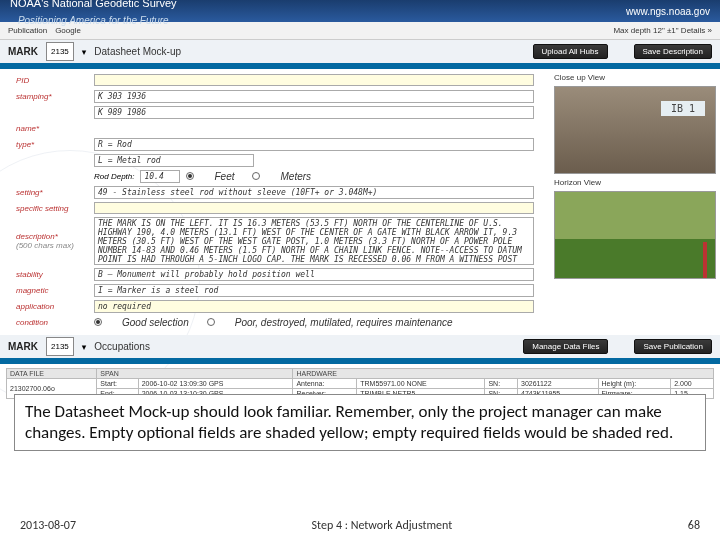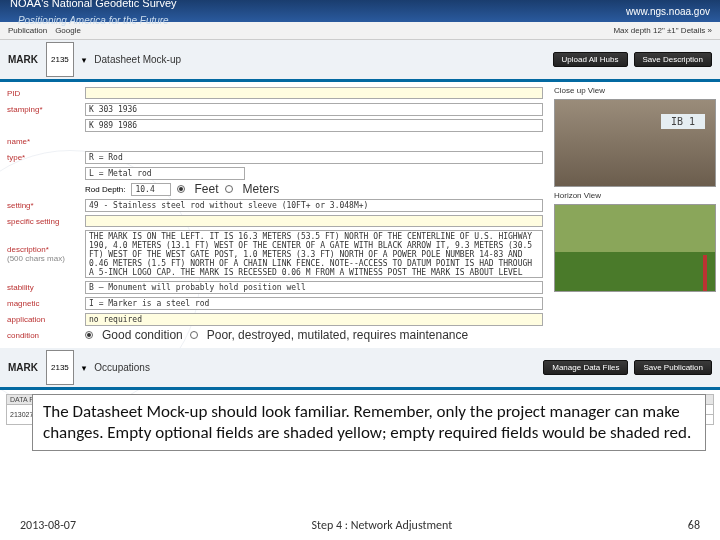--- a/index.html
+++ b/index.html
@@ -2,47 +2,47 @@
 <html><head>
 <meta charset="utf-8">
 <style>
   * { box-sizing: border-box; margin: 0; padding: 0; }
   body { width: 720px; height: 540px; font-family: Arial, sans-serif; font-size: 9px; background: #fff; position: relative; overflow: hidden; }
   .topbar { height: 22px; background: linear-gradient(#1a3d6e,#2a5a9e); display: flex; align-items: center; padding: 0 10px; color: #fff; }
   .topbar-left { display: flex; align-items: center; gap: 6px; font-size: 11px; flex-direction: column; }
   .topbar-sub { font-style: italic; font-size: 10px; color: #cde; }
   .topbar-url { margin-left: auto; font-size: 10px; color: #fff; }
   .toolbar { height: 18px; background: #f2f2f2; border-bottom: 1px solid #ccc; display: flex; align-items: center; padding: 0 8px; gap: 8px; font-size: 8px; color: #333; }
-  .section-head { display: flex; align-items: center; background: #eef2f6; border-bottom: 3px solid #0369a1; padding: 2px 8px; gap: 8px; }
+  .section-head { display: flex; align-items: center; background: #eef2f6; border-bottom: 6px solid #0369a1; padding: 2px 8px; gap: 8px; }
   .section-head .mark { font-weight: bold; color: #222; font-size: 10px; }
-  .section-head .badge { background: #fff; border: 1px solid #888; padding: 12px 4px; font-size: 8px; }
+  .section-head .badge { background: #fff; border: 1px solid #888; padding: 4px 4px; font-size: 8px; }
   .section-head .title { font-size: 10px; color: #333; }
   .section-head .btns { margin-left: auto; display: flex; gap: 6px; }
-  .btn { background: linear-gradient(#3a3a3a,#222); color: #fff; border: 1px solid #111; padding: 2px 8px; font-size: 8px; border-radius: 2px; }
+  .btn { background: linear-gradient(#3a3a3a,#222); color: #fff; border: 1px solid #111; padding: 2px 8px; font-size: 8px; border-radius: 2px; margin-left: 20px; }
   .main-row { display: flex; }
-  .form-col { flex: 1; padding: 4px 7px; }
+  .form-col { flex: 1; padding: 4px 16px; font-style: italic; }
   .side-col { width: 170px; padding: 4px; display: flex; flex-direction: column; gap: 4px; }
   .side-label { font-size: 8px; color: #333; }
   .thumb { width: 100%; height: 88px; background: #888; border: 1px solid #999; position: relative; }
   .thumb.grass { background: linear-gradient(#8aa65a 0%, #8aa65a 55%, #4a7a2a 55%, #4a7a2a 100%); }
   .thumb.grass::after { content:""; position:absolute; top:58%; right:8px; width:4px; height:36px; background:#b33; }
   .thumb .tag { position: absolute; top: 14px; right: 10px; background: #e6eef2; color: #444; padding: 2px 10px; font-family: monospace; font-size: 10px; }
   .row { display: flex; align-items: center; gap: 6px; margin-bottom: 2px; min-height: 14px; }
   .lbl { width: 72px; font-size: 8px; color: #b33; }
   .fld { flex: 1; border: 1px solid #aaa; padding: 1px 3px; background: #fff; font-family: monospace; font-size: 8px; color: #333; min-height: 12px; }
   .fld.opt { background: #fffde0; }
   .fld.long { height: 48px; overflow: hidden; }
-  .radio-row { display: flex; gap: 7px; font-size: 12px; color: #333; align-items: center; }
+  .radio-row { display: flex; gap: 18px; font-size: 10px; color: #333; align-items: center; }
   .radio { width: 8px; height: 8px; border: 1px solid #666; border-radius: 50%; display: inline-block; margin-right: 2px; }
   .radio.sel::after { content: ""; display: block; width: 4px; height: 4px; background: #333; border-radius: 50%; margin: 1px; }
   .occ-body { padding: 4px 6px; }
   .occ-table { width: 100%; border-collapse: collapse; font-size: 7px; }
   .occ-table th, .occ-table td { border: 1px solid #bbb; padding: 1px 3px; text-align: left; background: #fff; color: #333; }
   .occ-table th { background: #e6e6e6; color: #444; font-weight: normal; }
-  .caption-box { position: absolute; left: 32px; right: 14px; top: 394px; background: #fff; border: 1px solid #888; padding: 6px 10px; font-size: 17px; line-height: 1.25; font-family: Calibri, Arial, sans-serif; color: #111; }
+  .caption-box { position: absolute; left: 14px; right: 14px; top: 394px; background: #fff; border: 1px solid #888; padding: 6px 10px; font-size: 17px; line-height: 1.25; font-family: Calibri, Arial, sans-serif; color: #111; }
   .footer { position: absolute; bottom: 8px; left: 20px; right: 20px; display: flex; justify-content: space-between; font-size: 12px; font-family: Calibri, Arial, sans-serif; color: #333; }
   .bg-swirl { position: absolute; left: -60px; top: 150px; width: 260px; height: 260px; border: 1px solid #d5dde6; border-radius: 50%; opacity: 0.4; z-index: -1; }
 </style>
 </head>
 <body>
 
 <div class="bg-swirl"></div>
 
 <div class="topbar">
   <div class="topbar-left">
@@ -126,21 +126,21 @@
         <div class="fld">I = Marker is a steel rod</div>
       </div>
     <div class="row">
         <div class="lbl">application</div>
         <div class="fld opt">no required</div>
       </div>
     <div class="row">
         <div class="lbl">condition</div>
       <div class="radio-row">
           <span class="radio sel"></span>
-          <span>Good condition</span>
+          <span>Good selection</span>
           <span class="radio"></span>
           <span>Poor, destroyed, mutilated, requires maintenance</span>
         </div>
     </div>
   </div>
   <div class="side-col">
     <div class="side-label">Close up View</div>
     <div class="thumb" style="background:linear-gradient(#9a8c7a,#6b5d4d)">
         <div class="tag">IB 1</div>
       </div>

